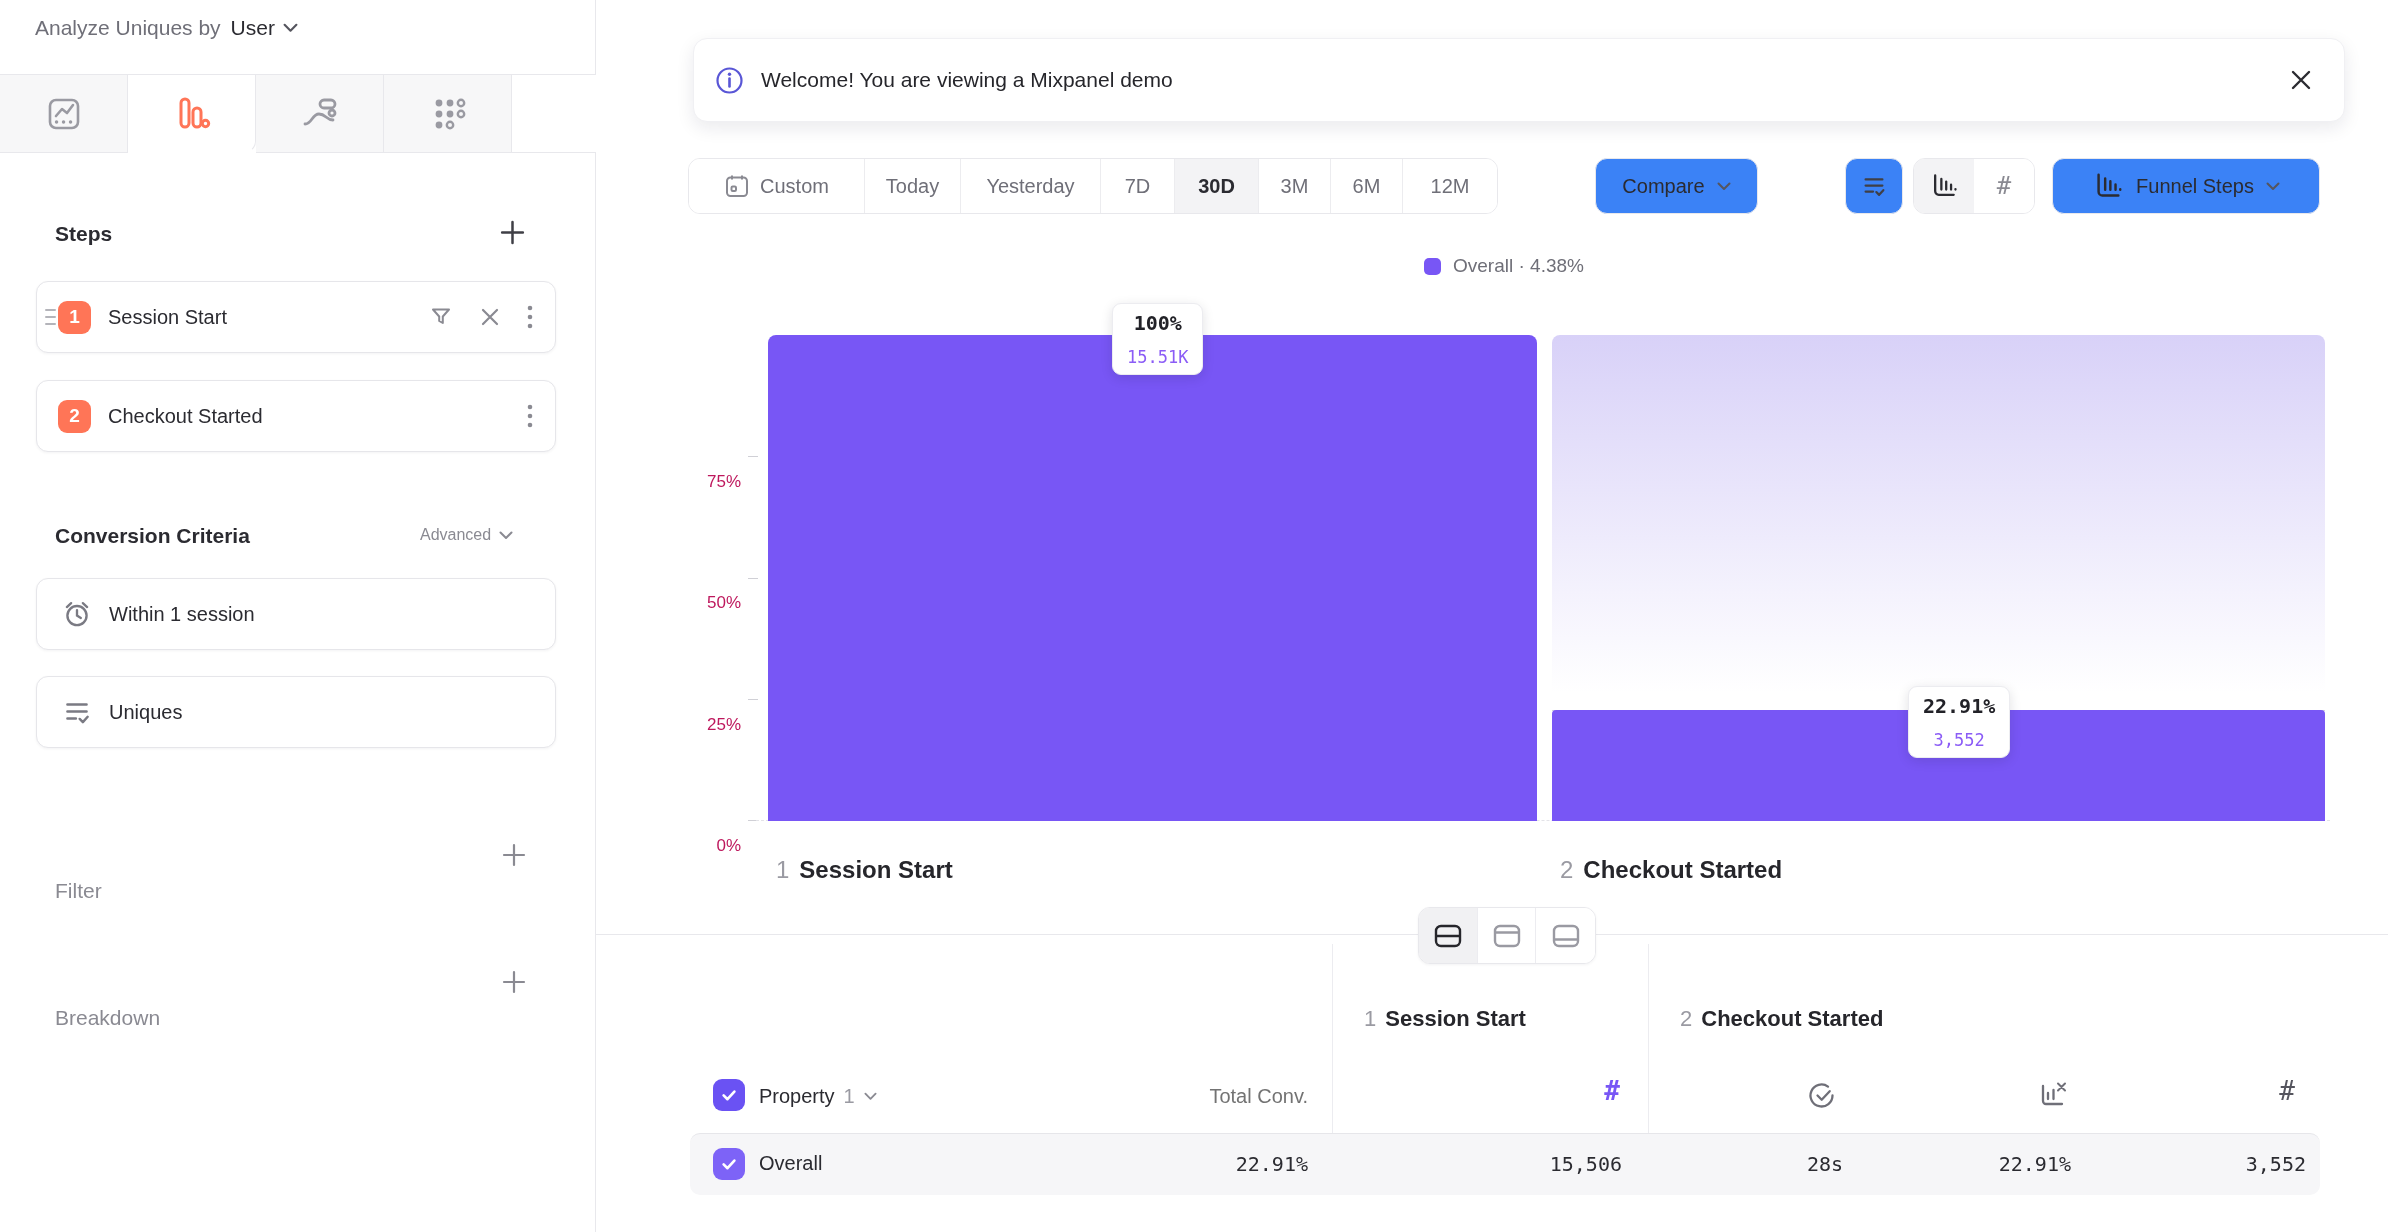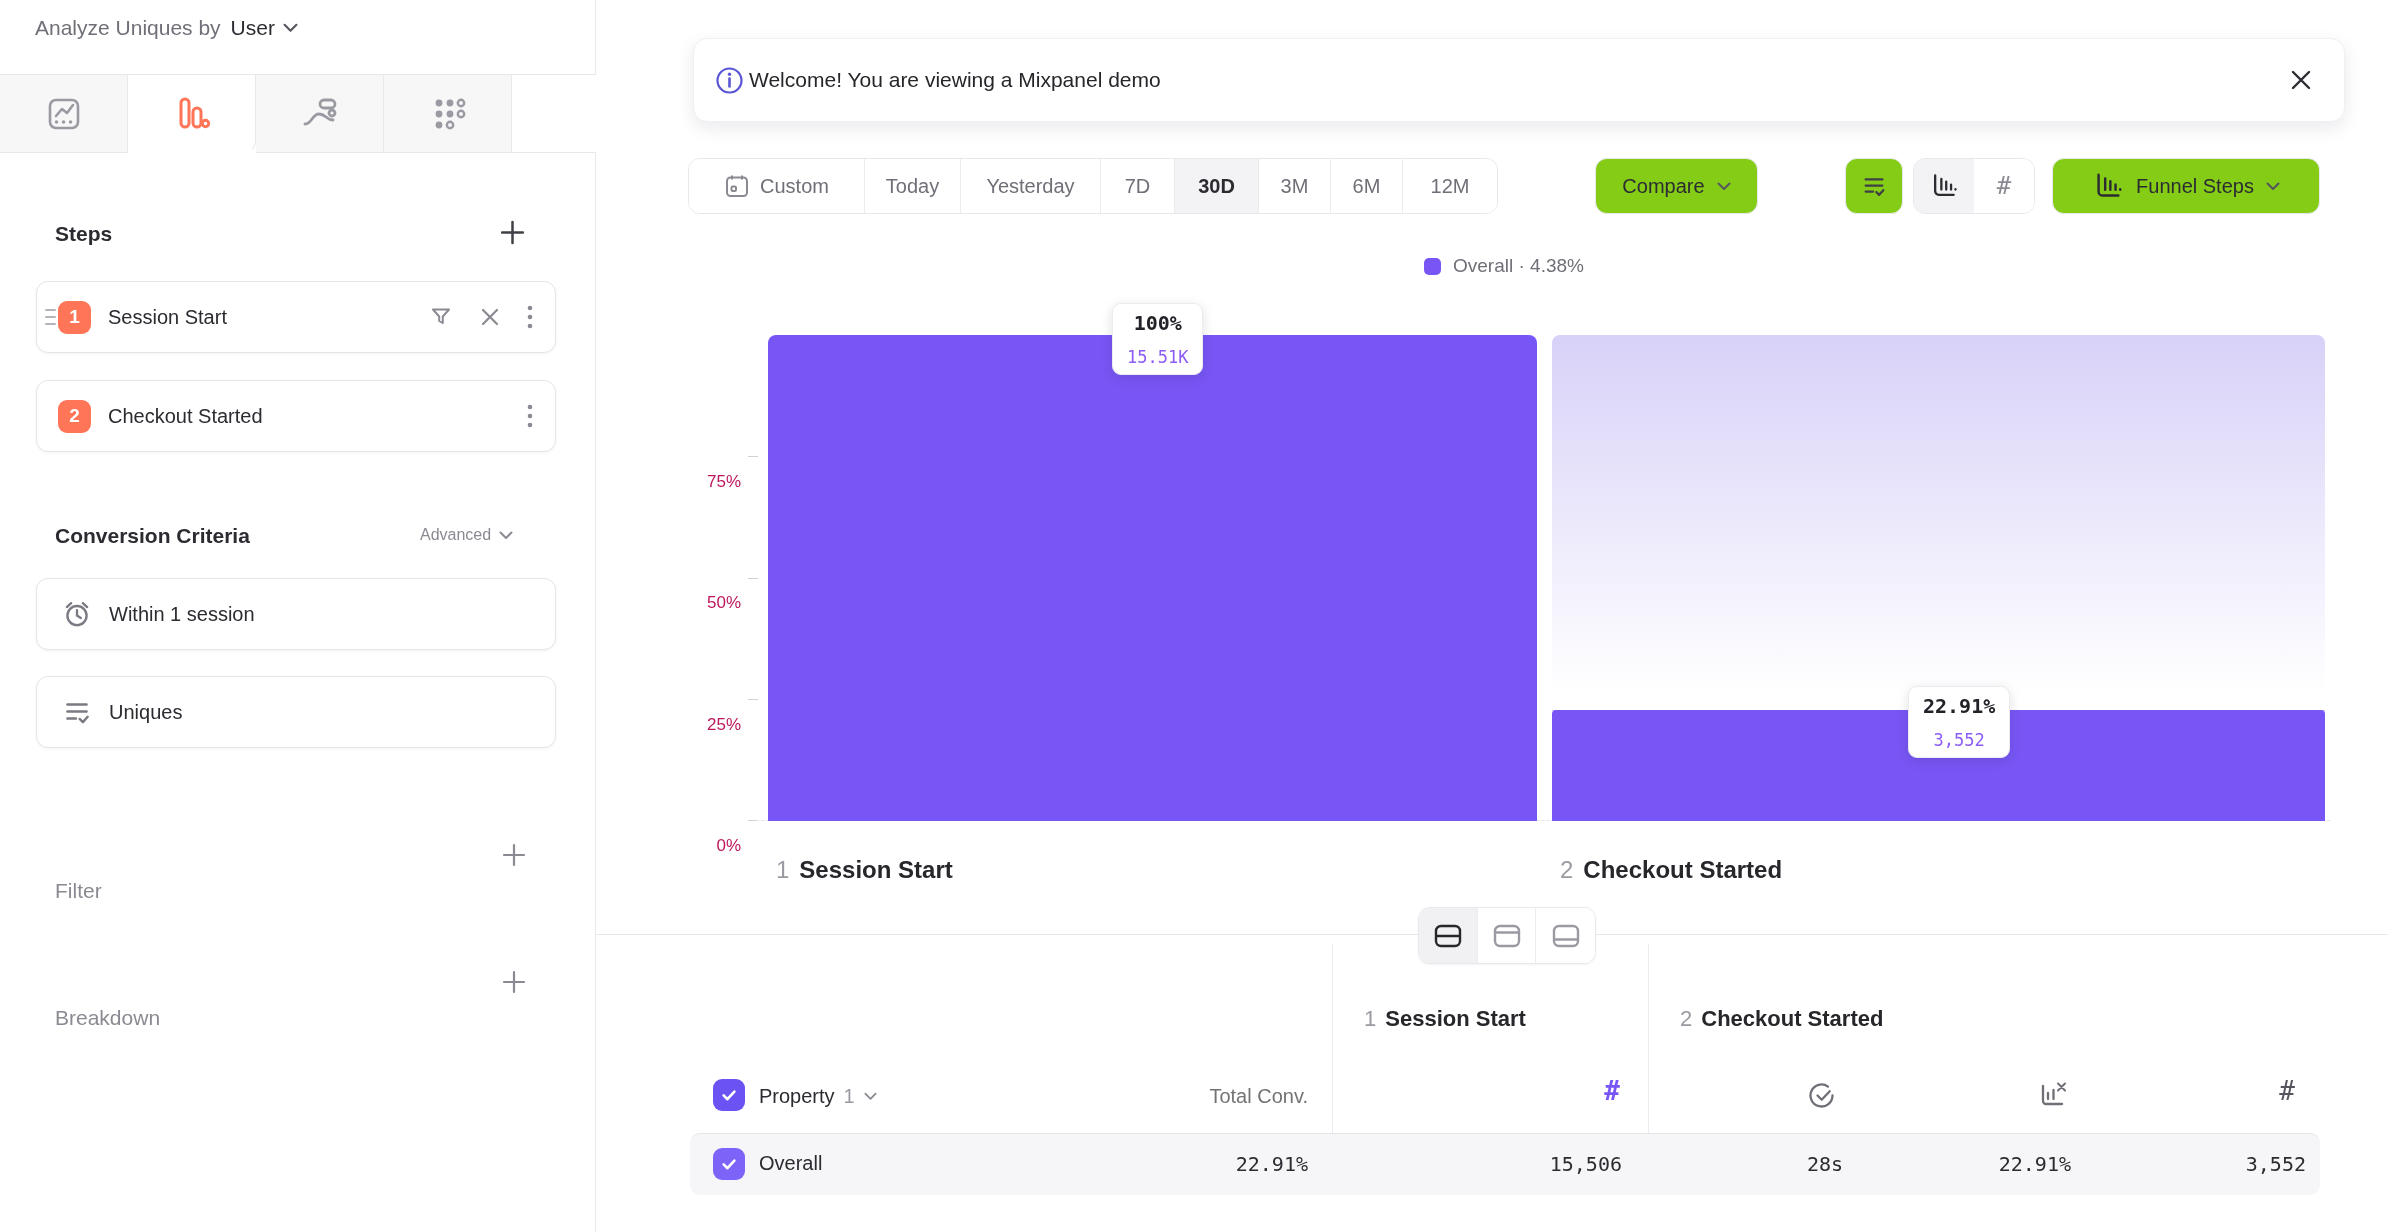--- a/index.html
+++ b/index.html
@@ -34,28 +34,28 @@
   .card-icons{display:flex;align-items:center;gap:26px;margin-right:22px;color:#8a8a92;}
   .icon-btn{background:none;border:none;cursor:pointer;color:#8a8a92;display:flex;}
   .drag-handle{position:absolute;left:7px;top:24px;color:#b4b4ba;}
   .muted-h{font-size:21px;color:#8a8a92;margin-top:36px;}
   .advanced{display:flex;align-items:center;gap:8px;font-size:20px;color:#8a8a92;background:none;border:none;font:inherit;cursor:pointer;}
   .crit-icon{margin-left:24px;color:#7a7a83;}
   .crit-label{font-size:20px;font-weight:500;margin-left:16px;}
 
   
   .banner{left:693px;top:38px;width:1652px;height:84px;background:#fff;border:1px solid #f0f0f3;border-radius:14px;box-shadow:0 6px 18px rgba(25,25,60,.09);display:flex;align-items:center;}
-  .banner-text{font-size:21px;margin-left:4px;color:#26262b;}
+  .banner-text{font-size:21px;margin-left:16px;color:#26262b;}
   .banner-close{margin-left:auto;margin-right:30px;background:none;border:none;cursor:pointer;color:#2b2b31;display:flex;}
   .seg{left:688px;top:158px;height:56px;display:inline-flex;border:1px solid var(--border);border-radius:12px;background:#fff;overflow:hidden;}
   .seg-cell{display:flex;align-items:center;justify-content:center;gap:10px;font-size:20px;color:var(--text-muted);border-right:1px solid #ececef;cursor:pointer;background:#fff;border-top:none;border-bottom:none;border-left:none;font-family:var(--sans);}
   .seg-cell:last-child{border-right:none;}
   .seg-cell.active{background:#f3f3f5;color:var(--text-dark);font-weight:700;}
   .w-custom{width:176px}.w-today{width:96px}.w-yest{width:140px}.w-7d{width:74px}.w-30d{width:84px}.w-3m{width:72px}.w-6m{width:72px}.w-12m{width:94px}
-  .tool-btn{height:56px;background:#84cc16;border:1px solid var(--border);border-radius:12px;display:flex;align-items:center;justify-content:center;gap:12px;font-size:20px;font-weight:500;color:var(--text-dark);cursor:pointer;font-family:var(--sans);}
+  .tool-btn{height:56px;background:#3b82f6;border:1px solid var(--border);border-radius:12px;display:flex;align-items:center;justify-content:center;gap:12px;font-size:20px;font-weight:500;color:var(--text-dark);cursor:pointer;font-family:var(--sans);}
   .mini-seg{left:1913px;top:158px;width:122px;height:56px;border:1px solid var(--border);border-radius:12px;background:#fff;display:flex;overflow:hidden;}
   .mini-cell{width:61px;display:flex;align-items:center;justify-content:center;cursor:pointer;color:#8a8a92;background:#fff;border:none;}
   .mini-cell.active{background:#f3f3f5;color:#2b2b31;}
   .hash-glyph{font-family:var(--mono);font-size:24px;font-weight:500;}
 
   
   .legend{left:1424px;top:255px;display:flex;align-items:center;gap:12px;}
   .legend-swatch{width:17px;height:17px;border-radius:5px;background:var(--accent-purple);}
   .legend-text{font-size:19px;color:var(--text-muted);}
   .chart-zone{left:0;top:335px;width:2388px;height:486px;}

